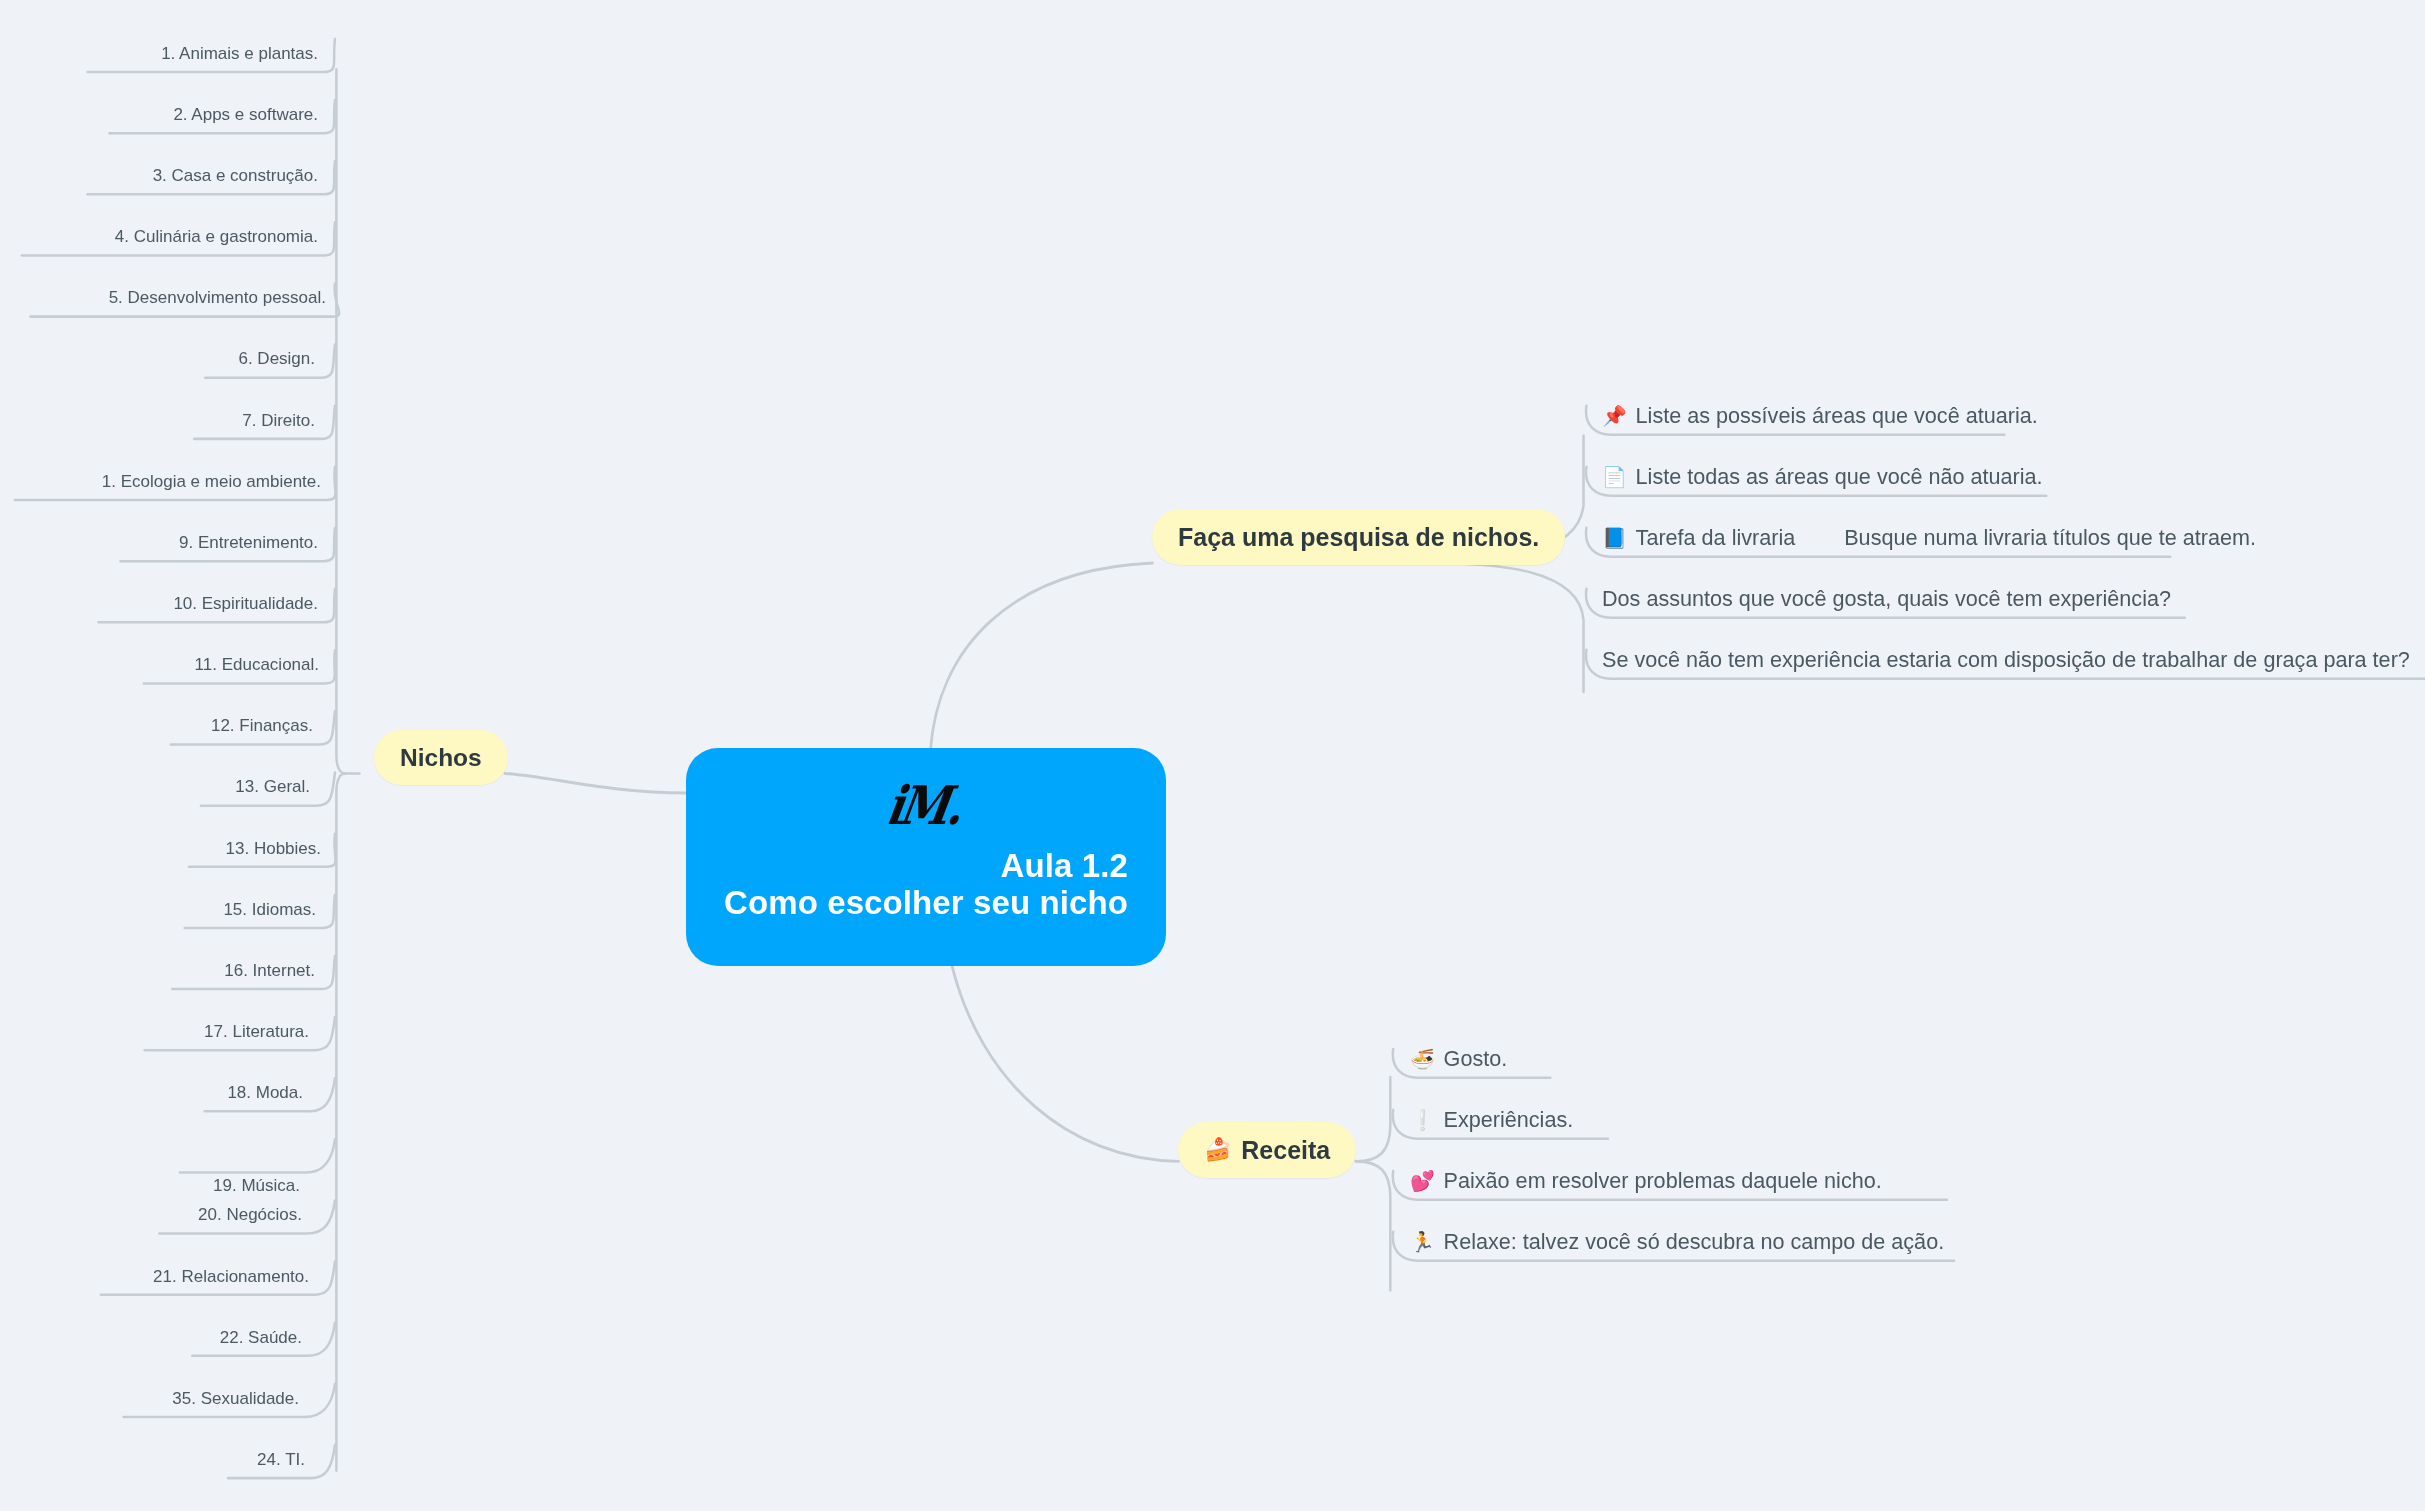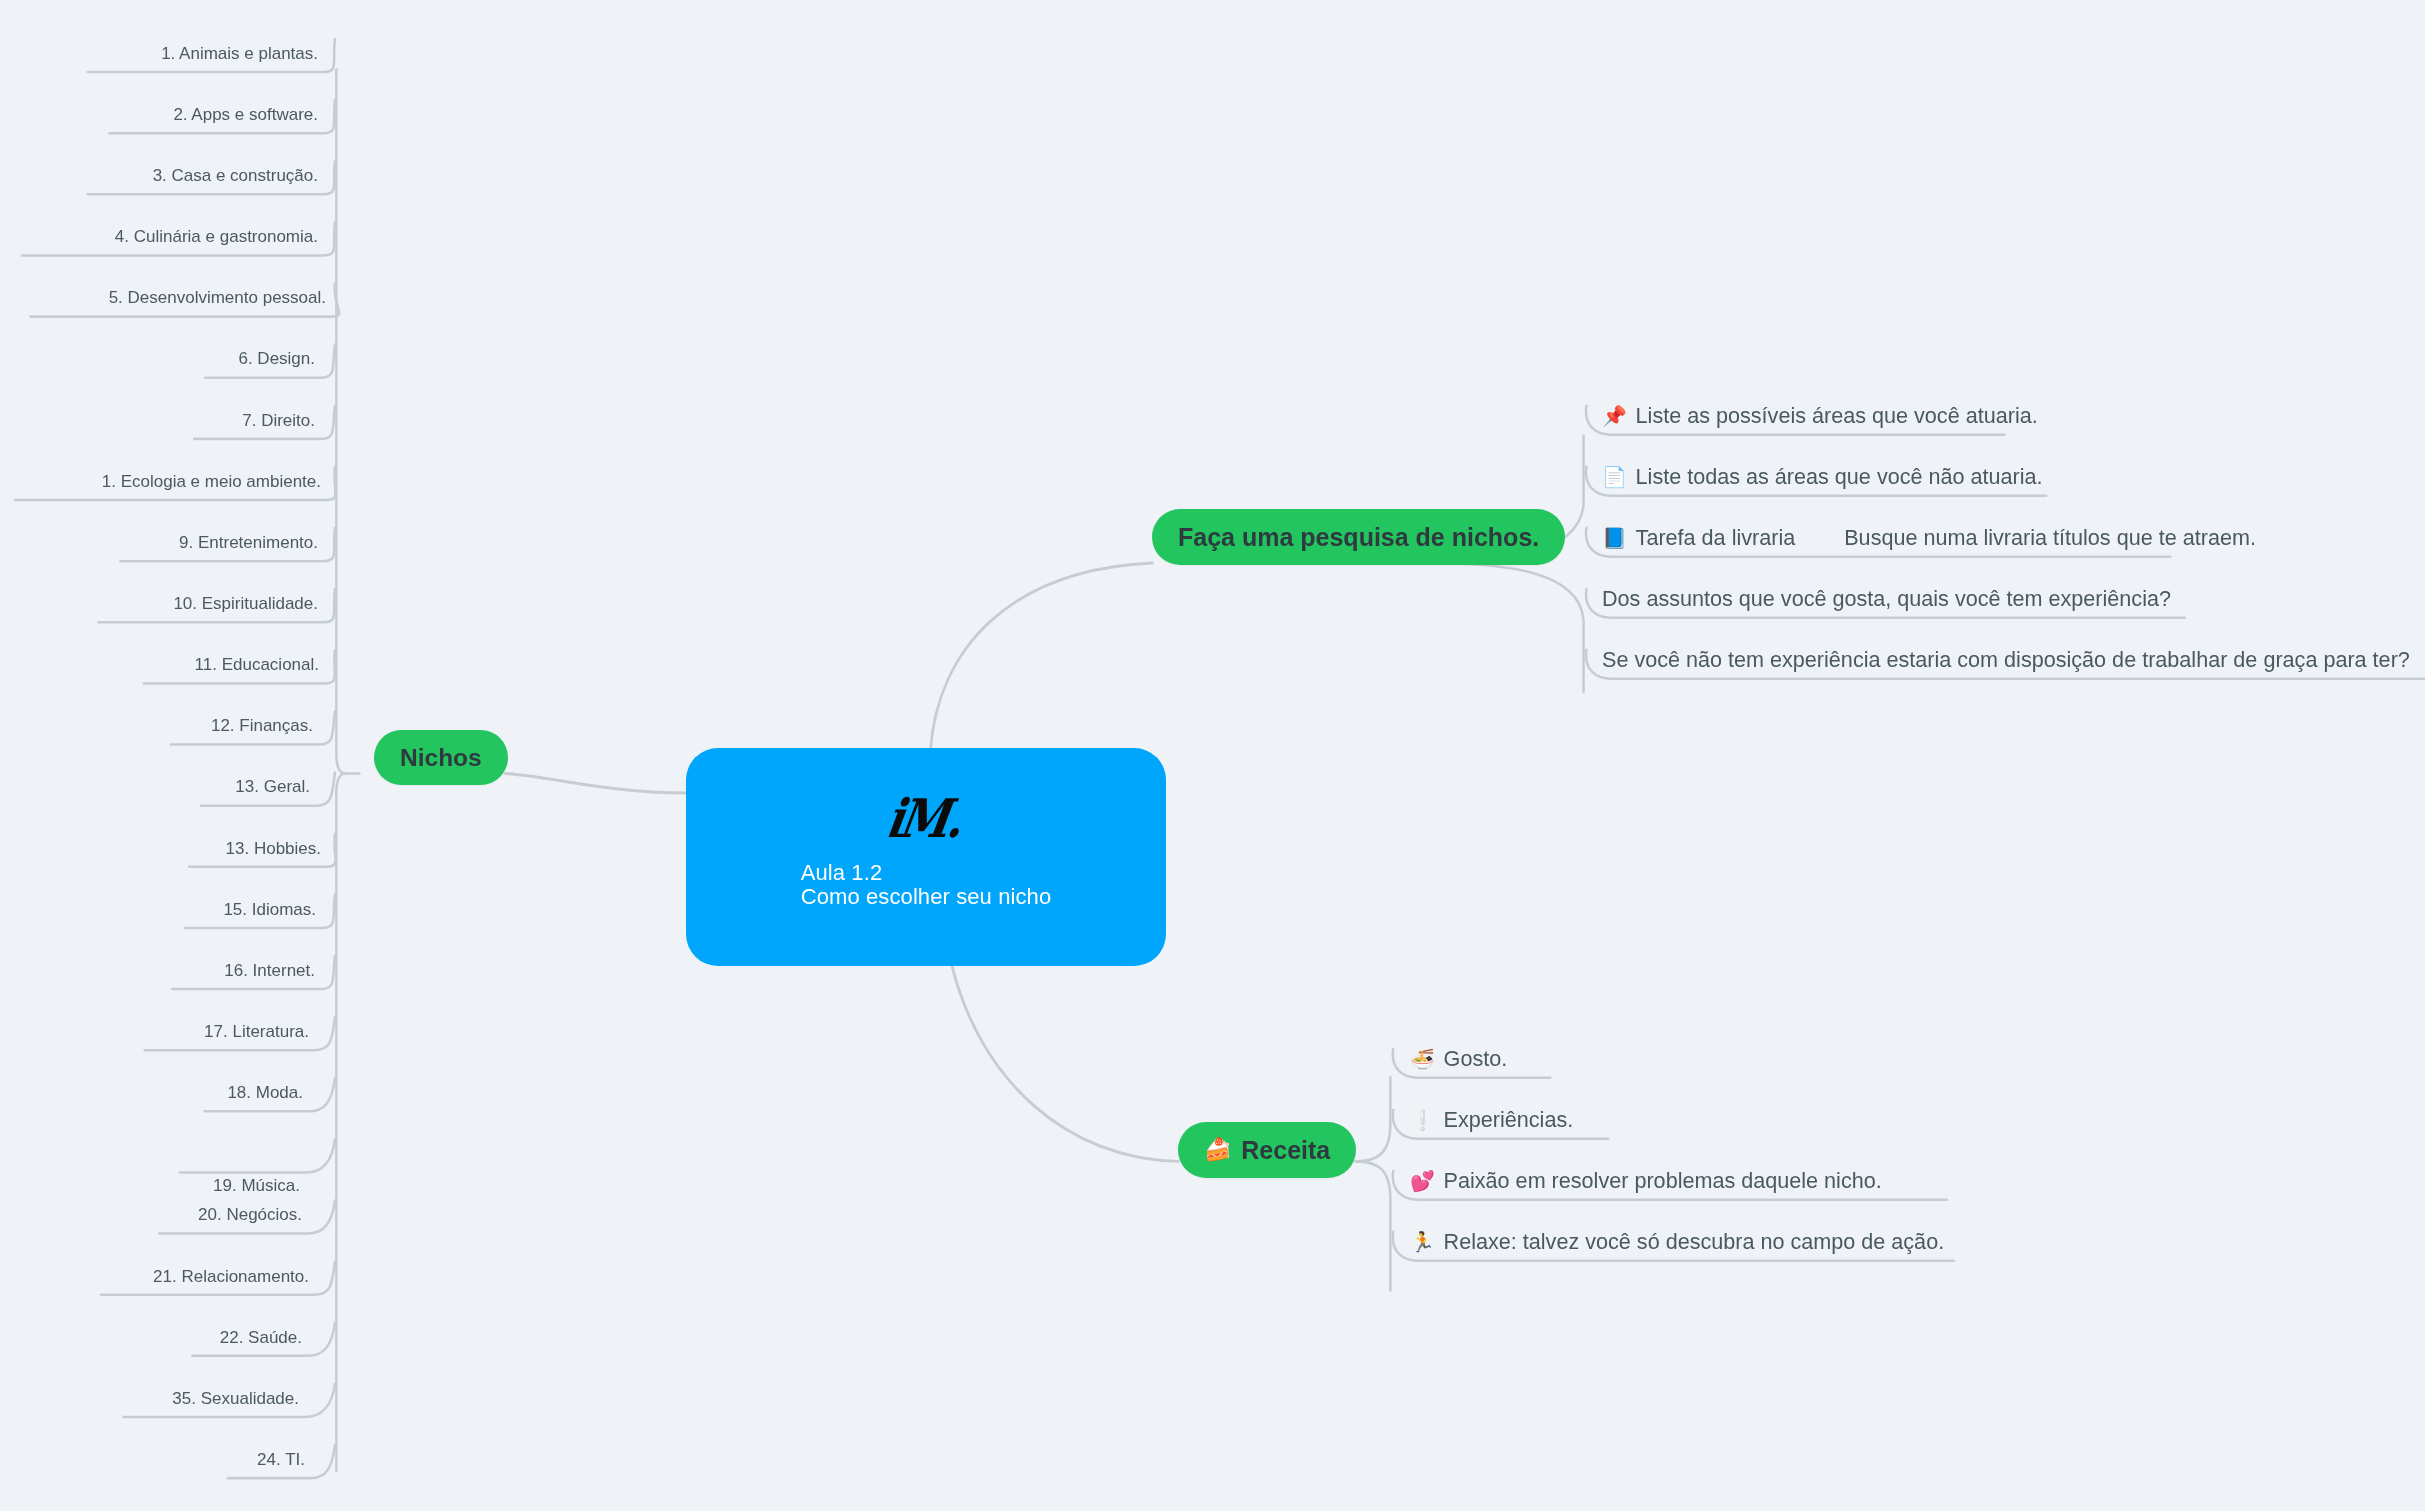--- a/index.html
+++ b/index.html
@@ -62,31 +62,31 @@
     font-size: 45px;
     line-height: 1;
     color: #0b0b0b;
     letter-spacing: -4.3px;
     transform: skewX(-12deg) scaleY(1.18);
     margin-bottom: 20px;
     user-select: none;
   }
   .center-title {
     color: #ffffff;
-    font-size: 22px;
+    font-size: 33px;
     line-height: 1.11;
-    text-align: left;
-    font-weight: 400;
+    text-align: right;
+    font-weight: 700;
     letter-spacing: 0.1px;
   }
 
   
   .pill {
     position: absolute;
-    background: #22c55e;
+    background: #fef9c3;
     border-radius: 33px;
     display: flex;
     align-items: center;
     box-sizing: border-box;
     padding: 13.7px 26px;
     color: #2e3a40;
     font-size: 25px;
     font-weight: 700;
     white-space: nowrap;
     box-shadow: 0 0.7px 1.4px rgba(40,60,80,.07);

